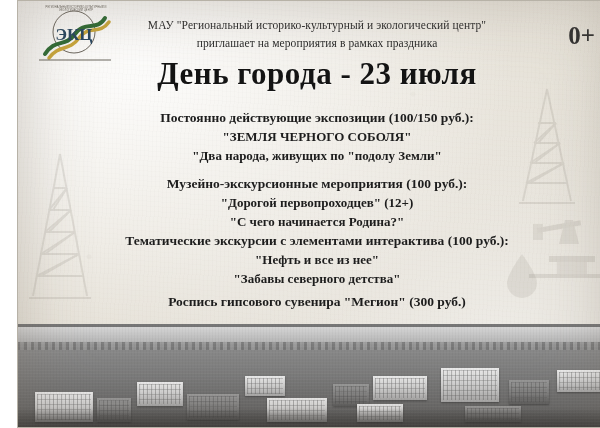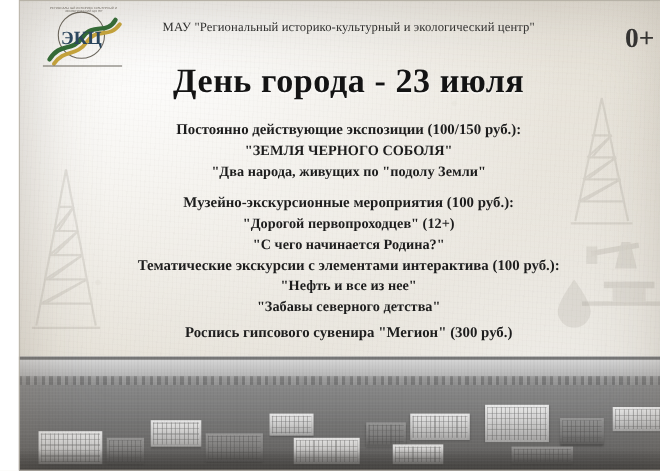--- a/index.html
+++ b/index.html
@@ -266,20 +266,21 @@
       <path d="M14 46 C24 30 34 40 44 26 C54 12 66 24 74 10" fill="none" stroke="#2f6a33" stroke-width="4" stroke-linecap="round"></path>
       <path d="M18 50 C28 36 38 44 48 30 C58 16 68 28 78 14" fill="none" stroke="#c8a53a" stroke-width="3.5" stroke-linecap="round"></path>
       <text x="43" y="32" text-anchor="middle" font-family="Liberation Serif, serif" font-size="17" font-weight="bold" fill="#27455f">ЭКЦ</text>
       <path d="M8 52 H80" stroke="#6b665d" stroke-width="1"></path>
     </svg>
   </div>
   <div class="logo-caption">РЕГИОНАЛЬНЫЙ ИСТОРИКО-КУЛЬТУРНЫЙ И ЭКОЛОГИЧЕСКИЙ ЦЕНТР</div>
 
   <div class="header-lines">
     <div class="hl">МАУ "Региональный историко-культурный и экологический центр"</div>
+    <div class="hl">приглашает на мероприятия в рамках праздника</div>
   </div>
 
   <div class="age-badge">0+</div>
 
   <div class="title">День города - 23 июля</div>
 
   <div class="body-block block1">
     <div class="bb-head">Постоянно действующие экспозиции (100/150 руб.):</div>
     <div class="bb-item">"ЗЕМЛЯ ЧЕРНОГО СОБОЛЯ"</div>
     <div class="bb-item">"Два народа, живущих по "подолу Земли"</div>

